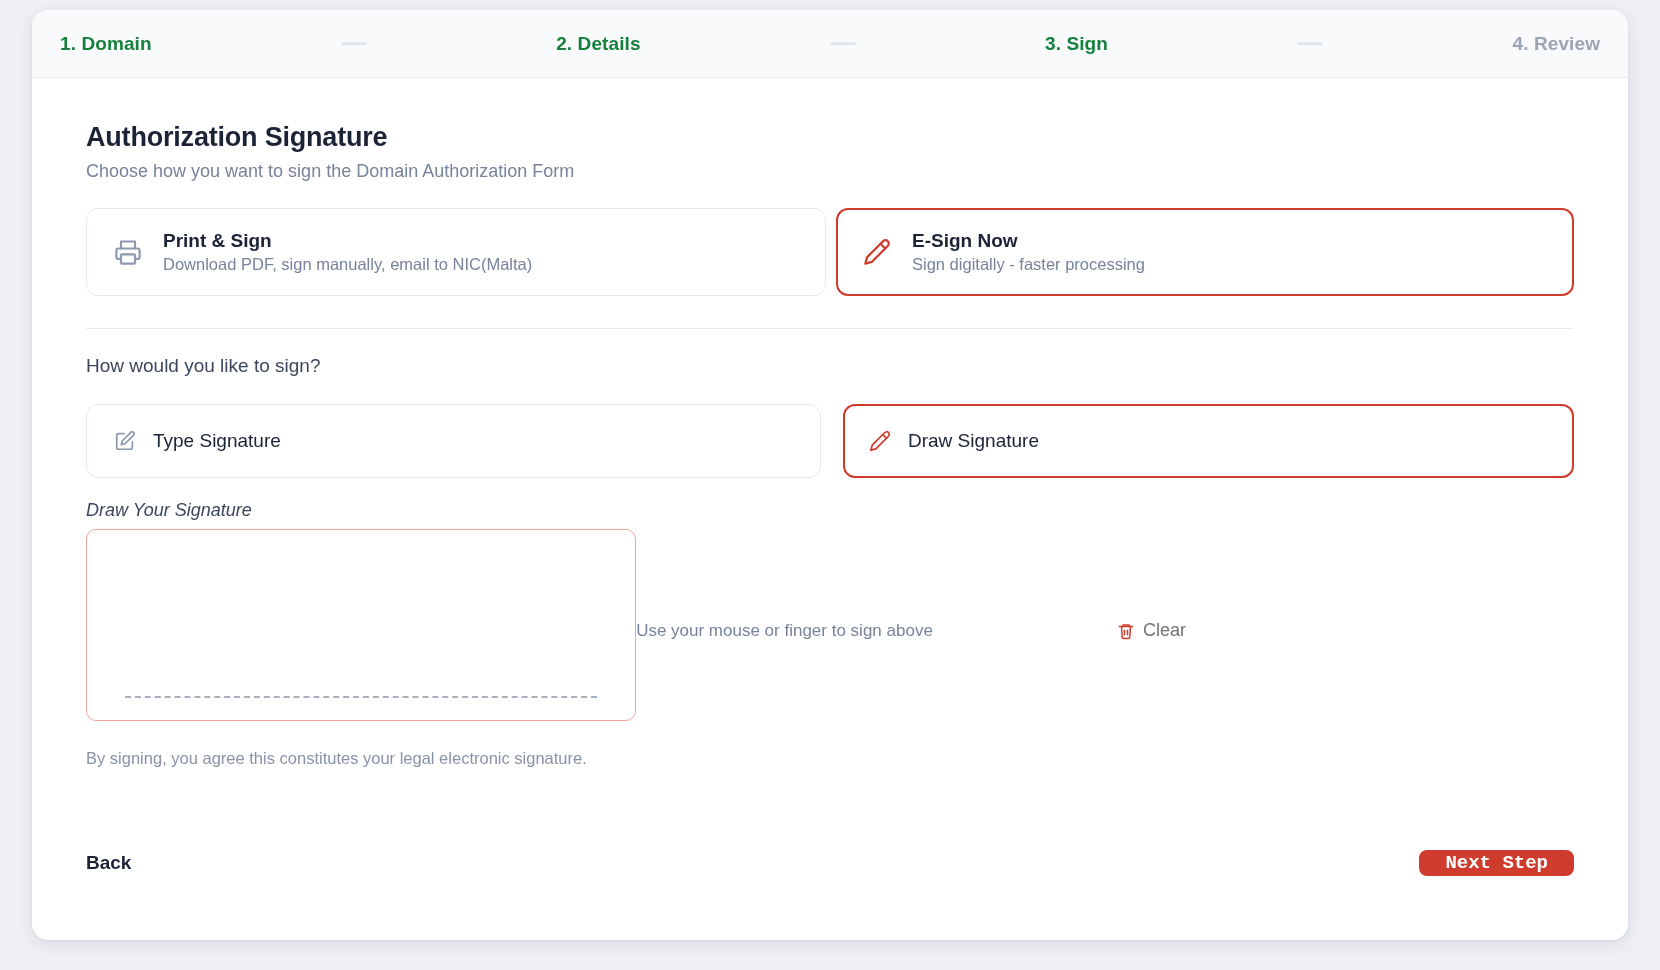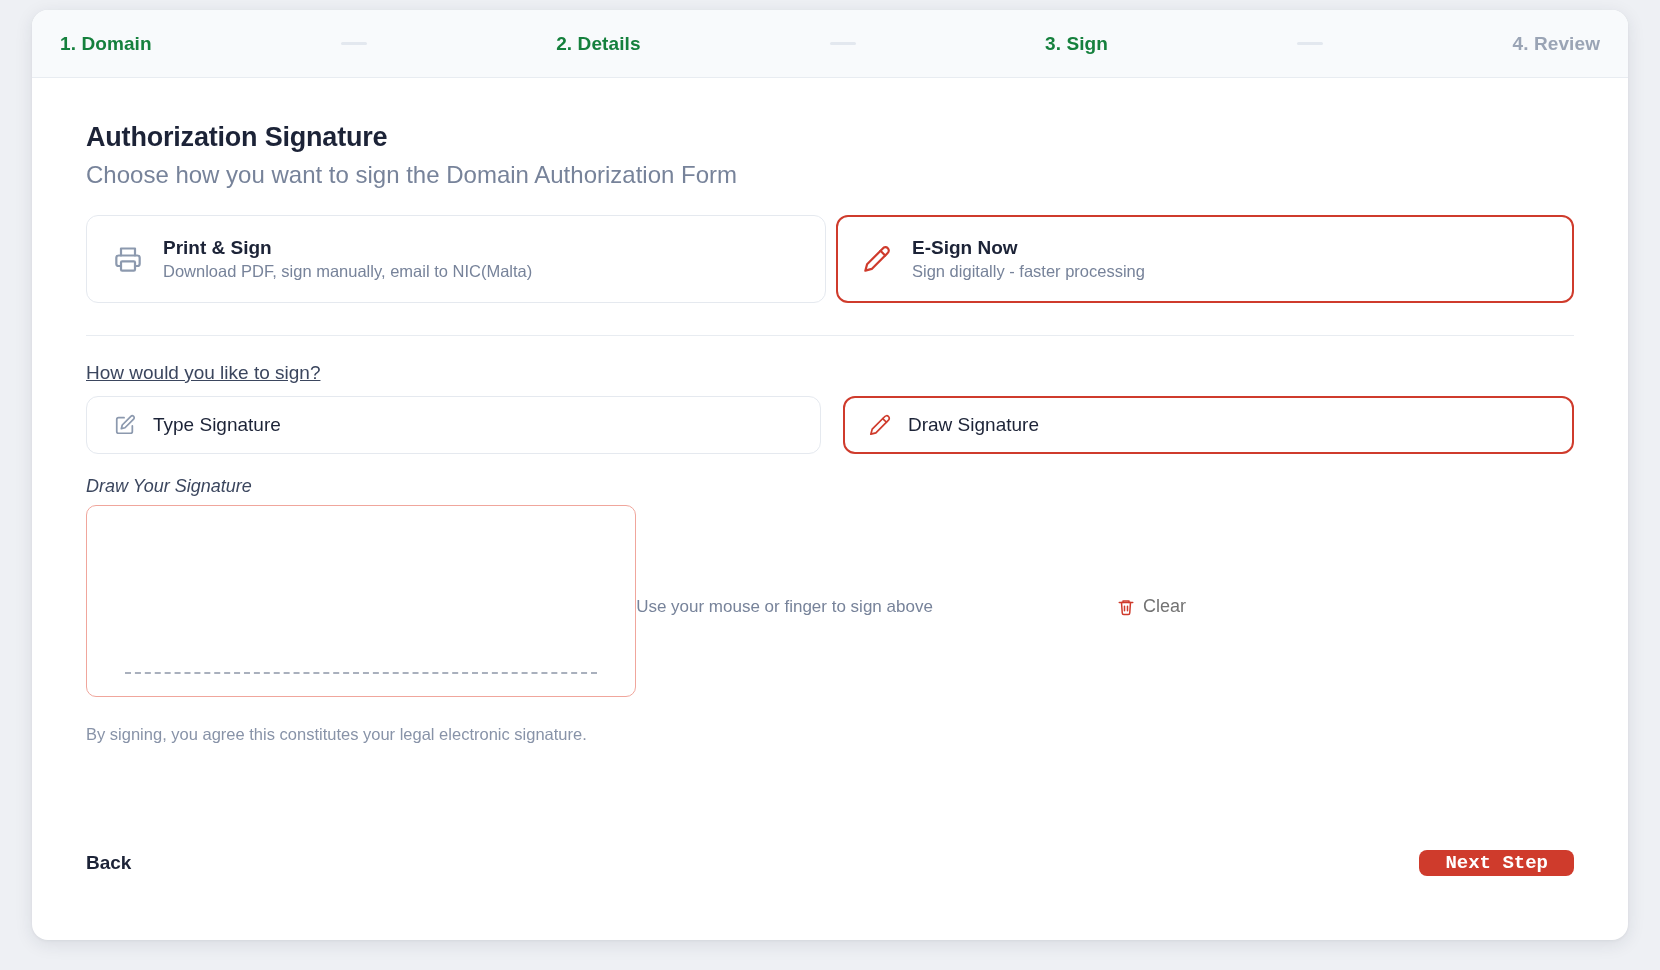--- a/index.html
+++ b/index.html
@@ -73,21 +73,21 @@
   }
 
   .page-title {
     font-size: 27px;
     font-weight: bold;
     color: #1c2337;
     margin: 0 0 8px 0;
     letter-spacing: -0.2px;
   }
   .page-subtitle {
-    font-size: 24px;
+    font-size: 18px;
     color: #77839a;
     margin: 0 0 26px 0;
   }
 
   
   .method-row {
     display: flex;
     gap: 10px;
   }
   .method-card {
@@ -129,32 +129,31 @@
   
   .divider {
     height: 1px;
     background: #e8ecf1;
     margin: 32px 0 26px 0;
   }
 
   .section-label {
     font-size: 19px;
     color: #3b465e;
-    margin: 0 0 12px 0;
-    text-decoration: underline;
+    margin: 0 0 27px 0;
   }
 
   
   .mode-row {
     display: flex;
     gap: 22px;
   }
   .mode-btn {
     flex: 1 1 0;
-    height: 58px;
+    height: 74px;
     box-sizing: border-box;
     border: 1px solid #e5e9ef;
     border-radius: 12px;
     background: #ffffff;
     display: flex;
     align-items: center;
     padding: 0 26px;
     gap: 16px;
     cursor: pointer;
   }

